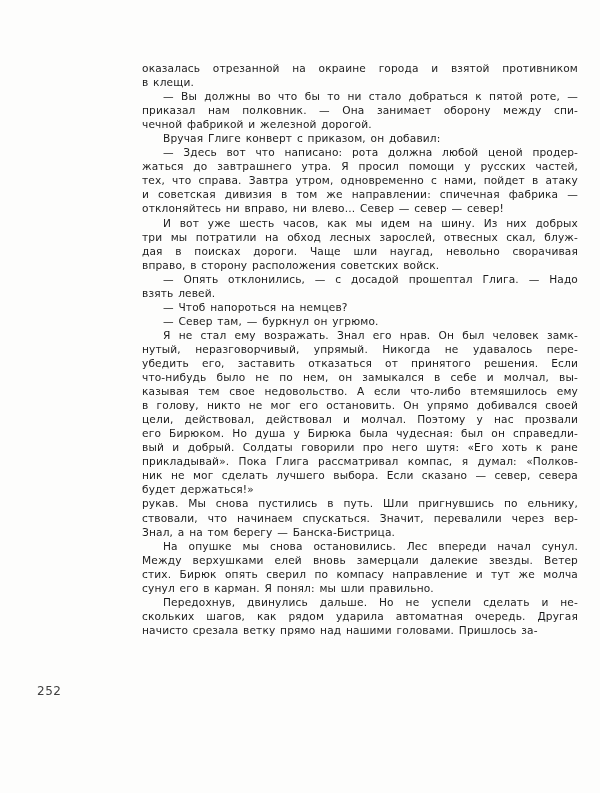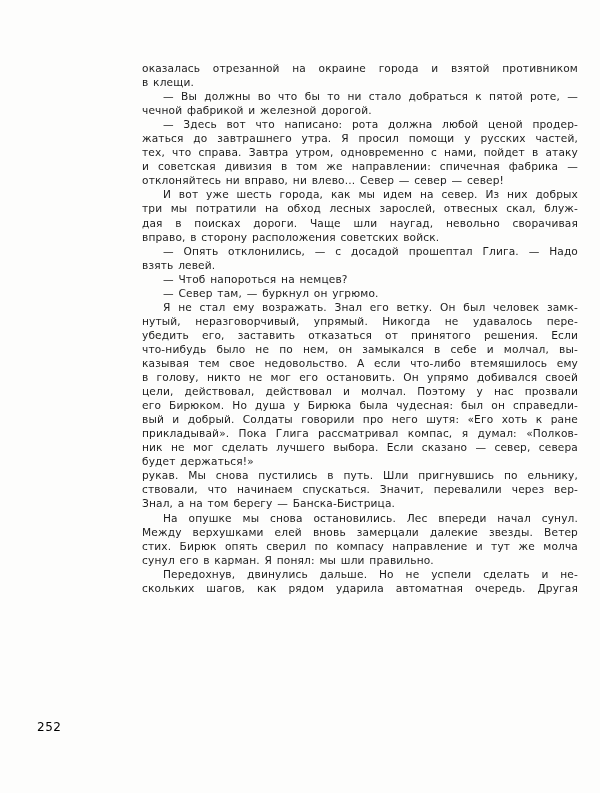--- a/index.html
+++ b/index.html
@@ -40,63 +40,66 @@
   }
   .line.indent {
     padding-left: 21px;
   }
   .page-number {
     position: absolute;
     left: 37px;
     top: 684px;
     font-size: 12px;
     letter-spacing: 0.5px;
-    color: #000000;
-    margin-top: 36px;
+    color: #404040;
   }
 </style>
 </head>
 <body>
 
 <div class="page">
   <div class="page-number">252</div>
   <div class="text-block">
       <div class="paragraph">
         <div class="line">оказалась отрезанной на окраине города и взятой противником</div>
         <div class="line last">в клещи.</div>
       </div>
       <div class="paragraph">
         <div class="line indent">— Вы должны во что бы то ни стало добраться к пятой роте, —</div>
+        <div class="line">приказал нам полковник. — Она занимает оборону между спи-</div>
         <div class="line last">чечной фабрикой и железной дорогой.</div>
+      </div>
+      <div class="paragraph">
+        <div class="line indent last">Вручая Глиге конверт с приказом, он добавил:</div>
       </div>
       <div class="paragraph">
         <div class="line indent">— Здесь вот что написано: рота должна любой ценой продер-</div>
         <div class="line">жаться до завтрашнего утра. Я просил помощи у русских частей,</div>
         <div class="line">тех, что справа. Завтра утром, одновременно с нами, пойдет в атаку</div>
         <div class="line">и советская дивизия в том же направлении: спичечная фабрика —</div>
         <div class="line last">отклоняйтесь ни вправо, ни влево... Север — север — север!</div>
       </div>
       <div class="paragraph">
-        <div class="line indent">И вот уже шесть города, как мы идем на север. Из них добрых</div>
+        <div class="line indent">И вот уже шесть часов, как мы идем на шину. Из них добрых</div>
         <div class="line">три мы потратили на обход лесных зарослей, отвесных скал, блуж-</div>
         <div class="line">дая в поисках дороги. Чаще шли наугад, невольно сворачивая</div>
         <div class="line last">вправо, в сторону расположения советских войск.</div>
       </div>
       <div class="paragraph">
         <div class="line indent">— Опять отклонились, — с досадой прошептал Глига. — Надо</div>
         <div class="line last">взять левей.</div>
       </div>
       <div class="paragraph">
         <div class="line indent last">— Чтоб напороться на немцев?</div>
       </div>
       <div class="paragraph">
         <div class="line indent last">— Север там, — буркнул он угрюмо.</div>
       </div>
       <div class="paragraph">
-        <div class="line indent">Я не стал ему возражать. Знал его ветку. Он был человек замк-</div>
+        <div class="line indent">Я не стал ему возражать. Знал его нрав. Он был человек замк-</div>
         <div class="line">нутый, неразговорчивый, упрямый. Никогда не удавалось пере-</div>
         <div class="line">убедить его, заставить отказаться от принятого решения. Если</div>
         <div class="line">что-нибудь было не по нем, он замыкался в себе и молчал, вы-</div>
         <div class="line">казывая тем свое недовольство. А если что-либо втемяшилось ему</div>
         <div class="line">в голову, никто не мог его остановить. Он упрямо добивался своей</div>
         <div class="line">цели, действовал, действовал и молчал. Поэтому у нас прозвали</div>
         <div class="line">его Бирюком. Но душа у Бирюка была чудесная: был он справедли-</div>
         <div class="line">вый и добрый. Солдаты говорили про него шутя: «Его хоть к ране</div>
         <div class="line">прикладывай». Пока Глига рассматривал компас, я думал: «Полков-</div>
         <div class="line">ник не мог сделать лучшего выбора. Если сказано — север, севера</div>
@@ -109,15 +112,16 @@
       </div>
       <div class="paragraph">
         <div class="line indent">На опушке мы снова остановились. Лес впереди начал сунул.</div>
         <div class="line">Между верхушками елей вновь замерцали далекие звезды. Ветер</div>
         <div class="line">стих. Бирюк опять сверил по компасу направление и тут же молча</div>
         <div class="line last">сунул его в карман. Я понял: мы шли правильно.</div>
       </div>
       <div class="paragraph">
         <div class="line indent">Передохнув, двинулись дальше. Но не успели сделать и не-</div>
         <div class="line">скольких шагов, как рядом ударила автоматная очередь. Другая</div>
+        <div class="line last">начисто срезала ветку прямо над нашими головами. Пришлось за-</div>
       </div>
     </div>
 </div>
 
 </body></html>

